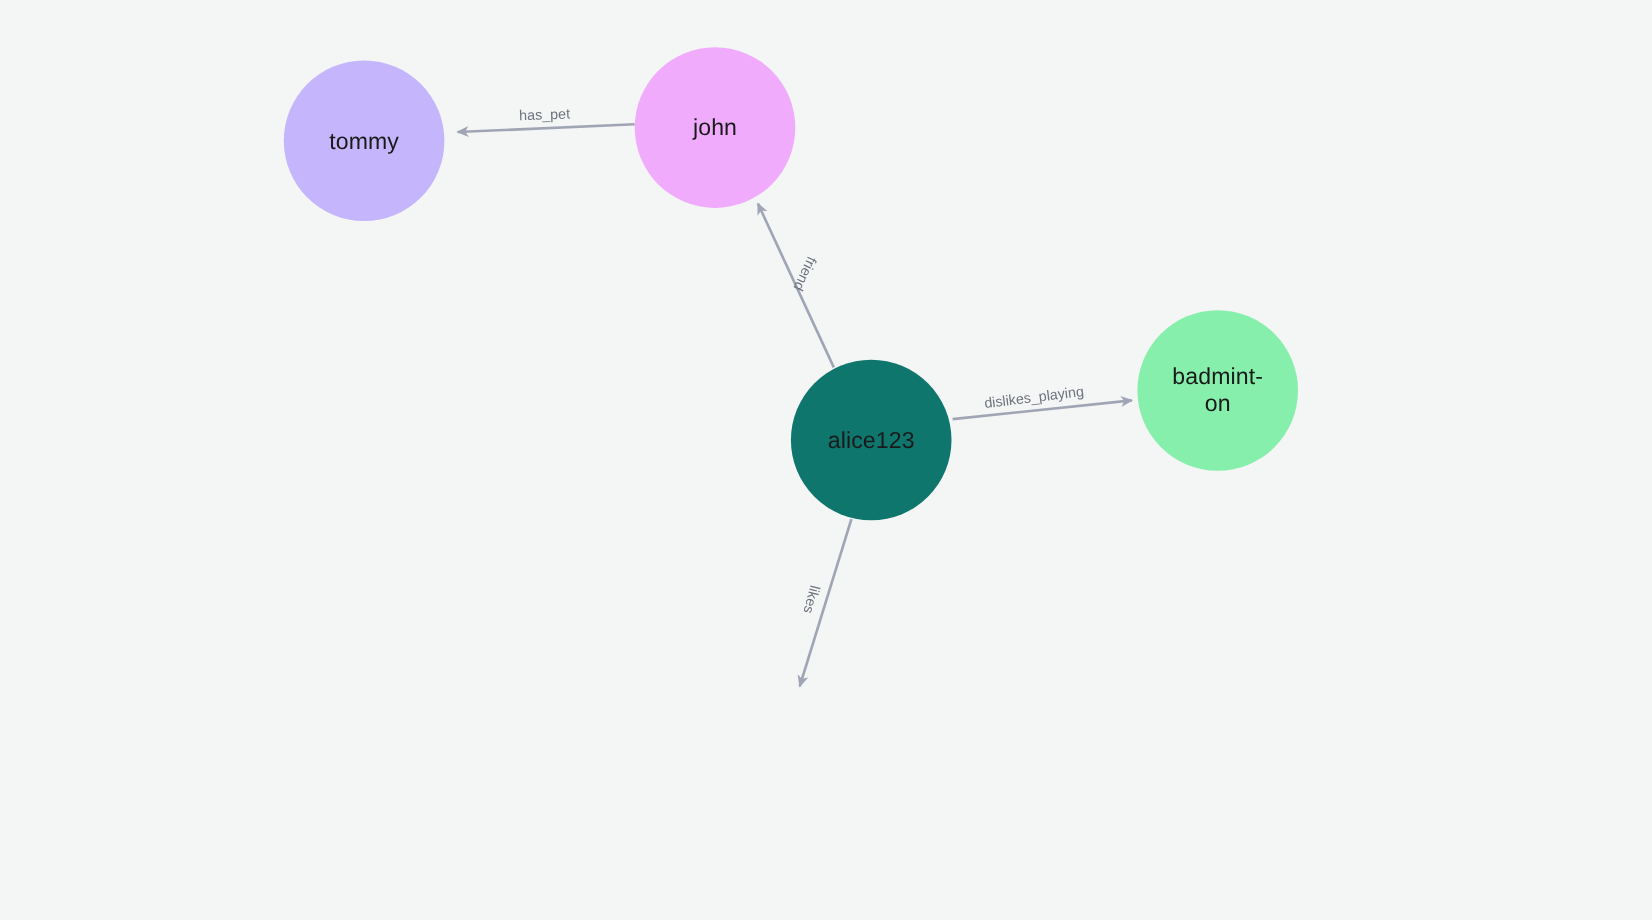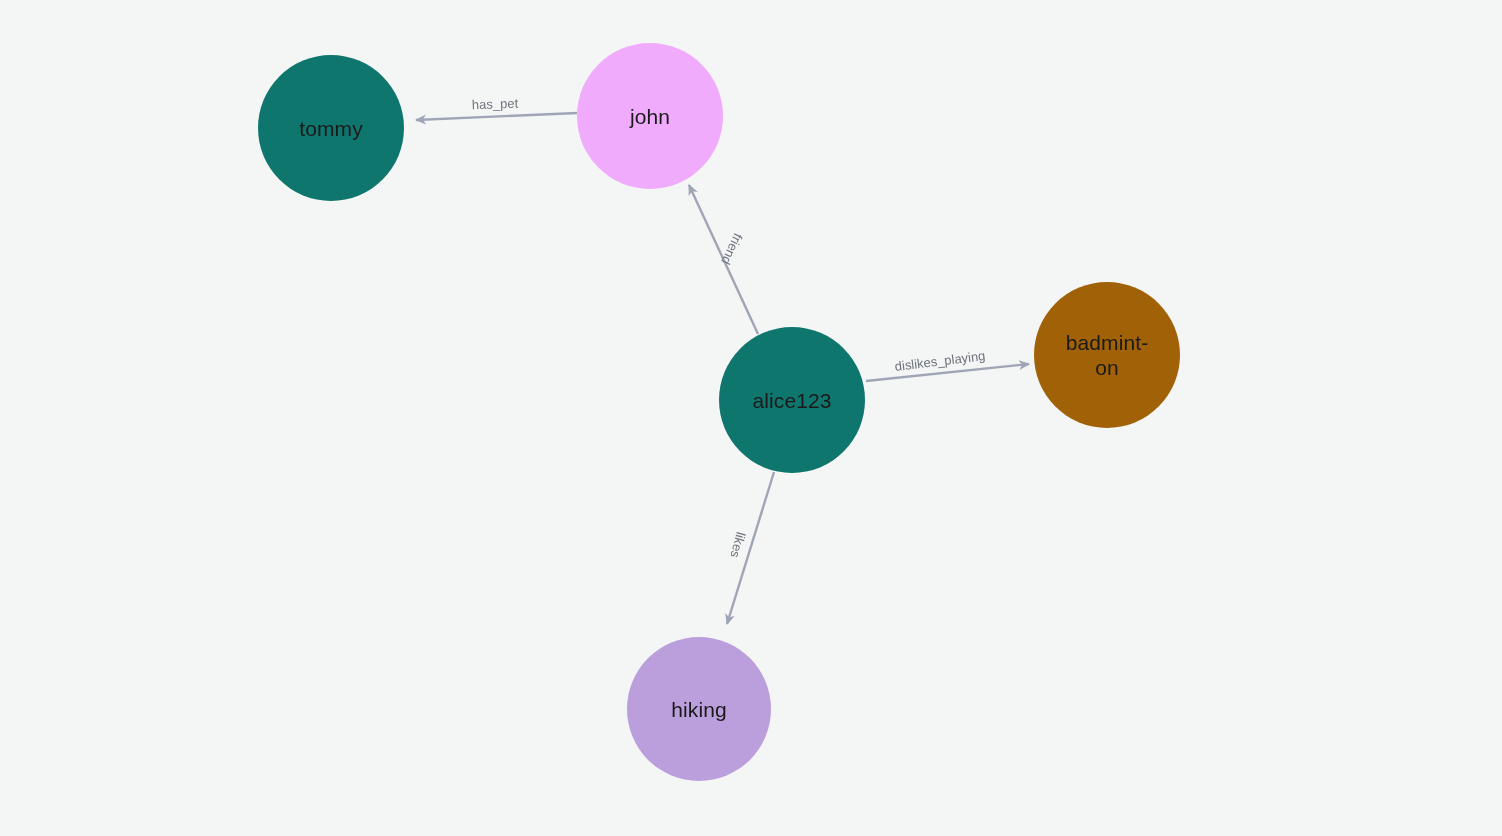--- a/index.html
+++ b/index.html
@@ -79,33 +79,30 @@
   </svg>
 
   <div class="edge-label" style="left:495px; top:104px; transform: translate(-50%,-50%) rotate(-2deg);">has_pet</div>
 
   <div class="edge-label" style="left:732px; top:249px; transform: translate(-50%,-50%) rotate(115deg);">friend</div>
 
   <div class="edge-label" style="left:940px; top:361px; transform: translate(-50%,-50%) rotate(-7deg);">dislikes_playing</div>
 
   <div class="edge-label" style="left:738px; top:545px; transform: translate(-50%,-50%) rotate(105deg);">likes</div>
 
-  <div class="node" style="left:258px; top:55px; width:146px; height:146px; background:#0f766e;">
+  <div class="node" style="left:258px; top:55px; width:146px; height:146px; background:#c4b5fd;">
     <span class="node-label">tommy</span>
   </div>
 
   <div class="node" style="left:577px; top:43px; width:146px; height:146px; background:#f0abfc;">
     <span class="node-label">john</span>
   </div>
 
   <div class="node" style="left:719px; top:327px; width:146px; height:146px; background:#0f766e;">
     <span class="node-label">alice123</span>
   </div>
 
-  <div class="node" style="left:1034px; top:282px; width:146px; height:146px; background:#a16207;">
+  <div class="node" style="left:1034px; top:282px; width:146px; height:146px; background:#86efac;">
     <span class="node-label" style="max-width:96px; hyphens:auto;">badmint-<br>on</span>
   </div>
 
-  <div class="node" style="left:627px; top:637px; width:144px; height:144px; background:#bb9edc;">
-    <span class="node-label">hiking</span>
-  </div>
 
 </div>
 
 </body></html>

